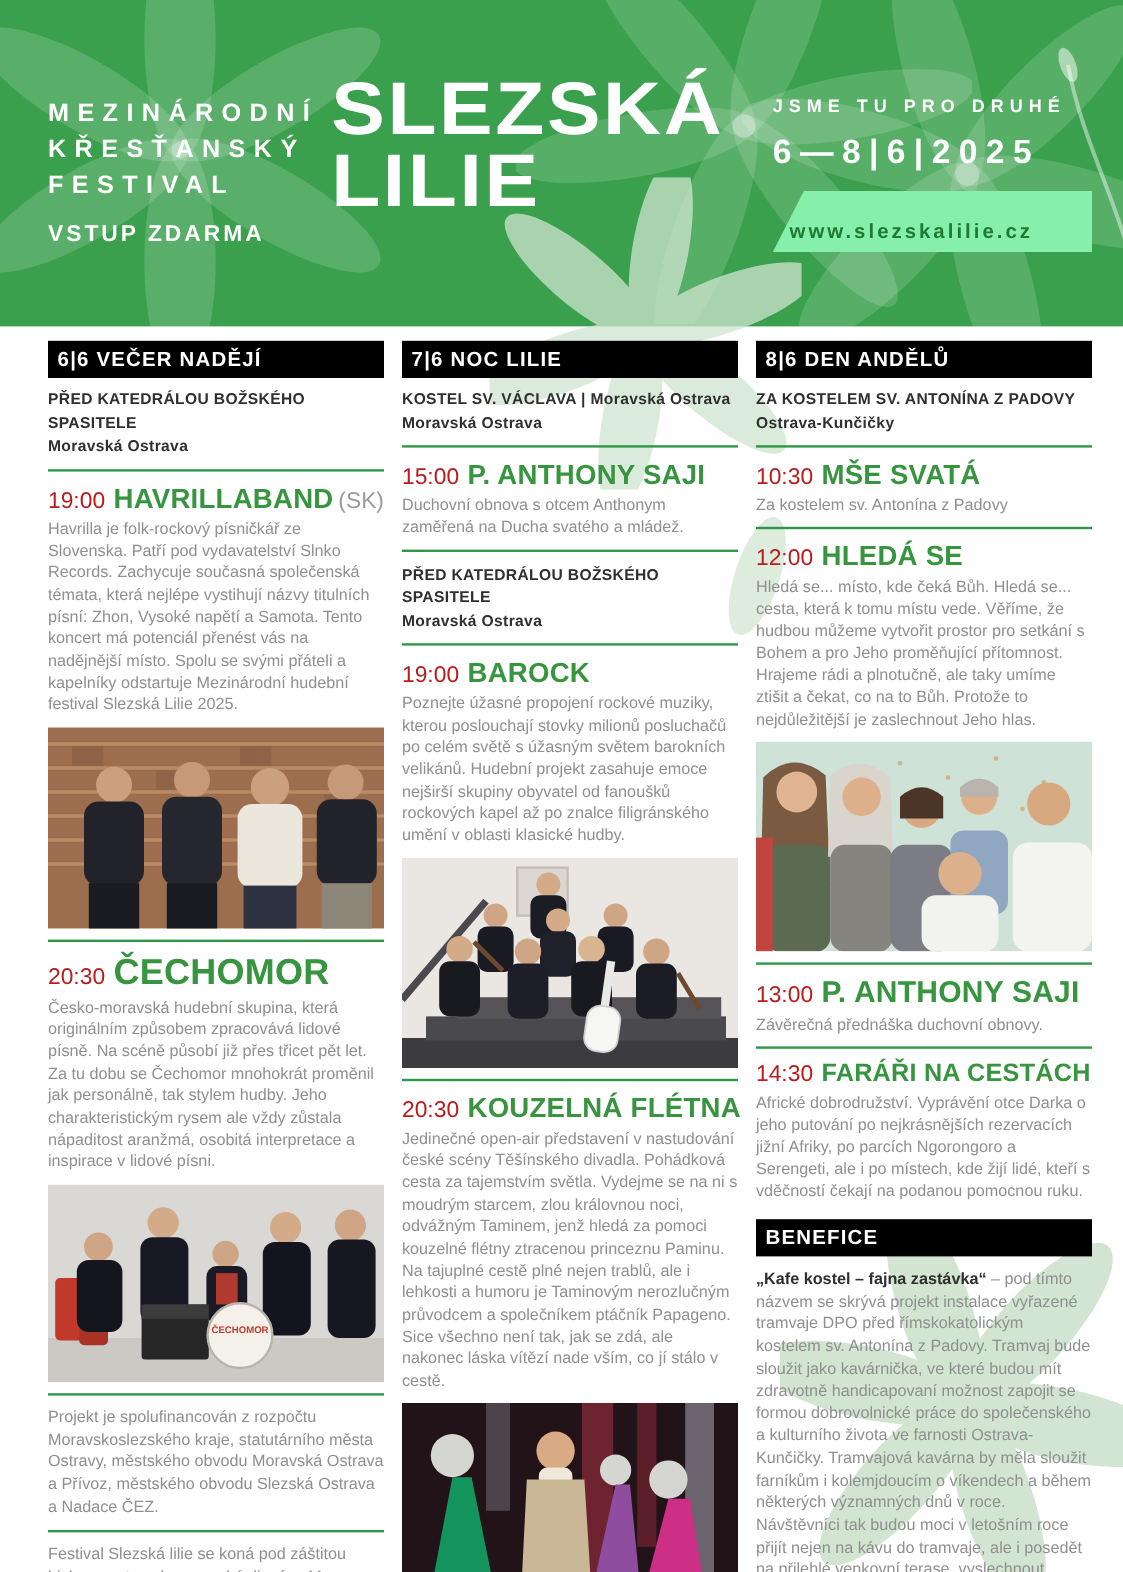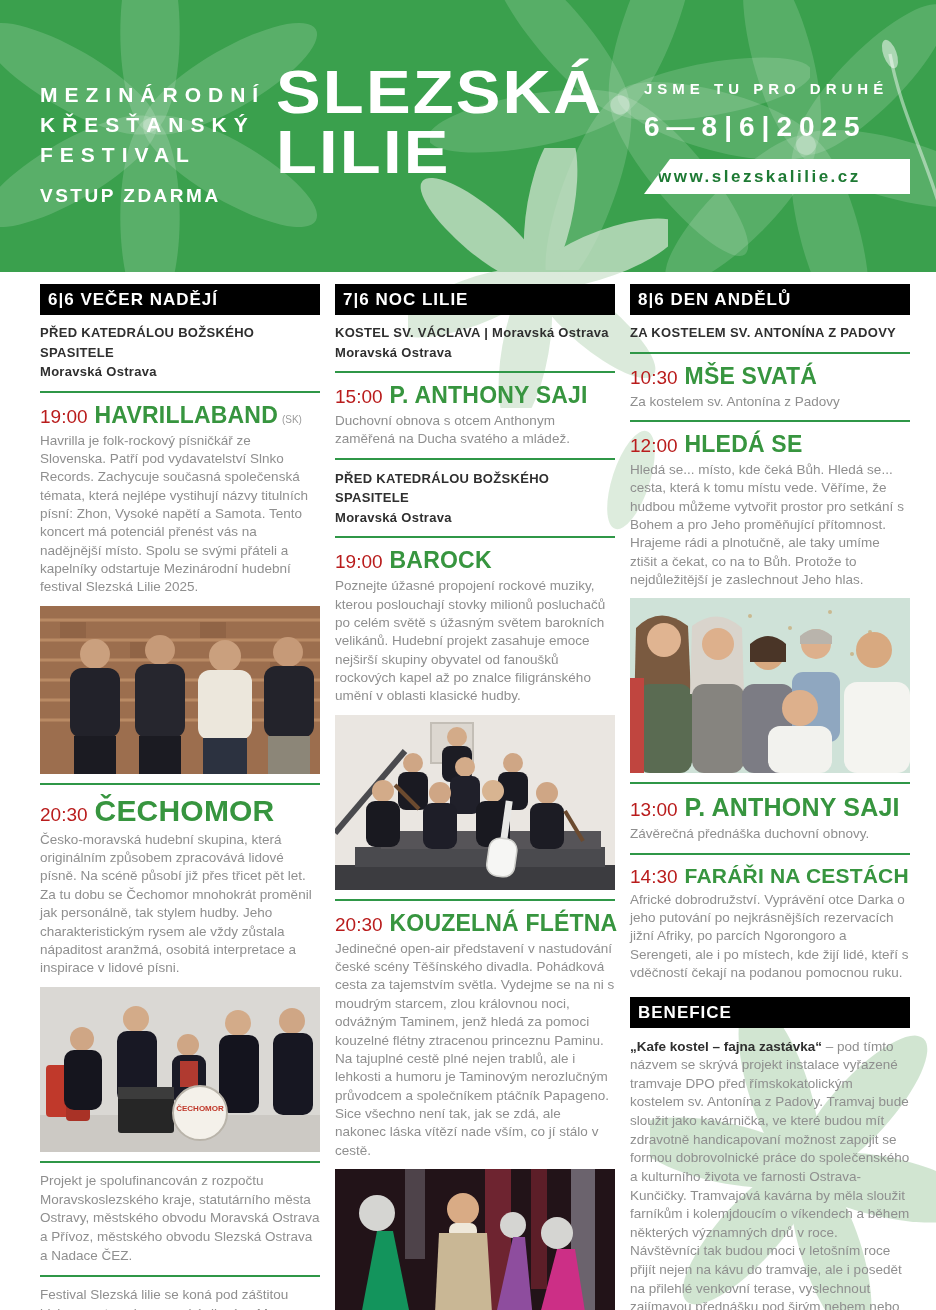--- a/index.html
+++ b/index.html
@@ -17,21 +17,21 @@
   .left-block{position:absolute;left:40px;top:80px;z-index:2;color:#fff;}
   .left-block .fl{font-size:21px;font-weight:600;letter-spacing:7px;line-height:1.42;}
   .admission{margin-top:16px;font-size:19px;font-weight:700;letter-spacing:2.5px;color:#fff;}
   .title-block{position:absolute;left:276px;top:62px;z-index:2;color:#fff;
     font-weight:700;font-size:62px;line-height:0.96;letter-spacing:2px;
     transform:scaleX(1.08);transform-origin:left top;}
   .right-block{position:absolute;top:80px;right:26px;width:266px;z-index:2;}
   .motto{color:#fff;font-weight:700;font-size:15px;letter-spacing:5px;}
   .dates{color:#fff;font-weight:700;font-size:28px;letter-spacing:7px;margin-top:14px;white-space:nowrap;}
   .url-box{
-    margin-top:16px;background:#ffffff;padding:8px 0 7px 14px;
+    margin-top:16px;background:#86efac;padding:24px 0 7px 14px;
     clip-path:polygon(26px 0,100% 0,100% 100%,0 100%);
   }
   .url-box span{color:#1e7a34;font-weight:700;font-size:17px;letter-spacing:2.5px;}
   
   .pale{position:absolute;z-index:0;pointer-events:none;}
   
   .columns{
     position:relative;z-index:1;
     display:grid;grid-template-columns:280px 280px 280px;column-gap:15px;
     margin:12px 25px 0 40px;
@@ -41,21 +41,21 @@
     padding:6px 8px 5px 8px;margin-bottom:8px;white-space:nowrap;
   }
   .venue{font-size:13px;font-weight:700;color:#2f2f2f;line-height:1.5;letter-spacing:0.3px;}
   .rule{border:none;border-top:2px solid #2f9747;margin:9px 0;}
   .event-head{white-space:nowrap;margin:2px 0 3px 0;}
   .time{font-size:19px;color:#b91c1c;font-weight:400;margin-right:7px;}
   .etitle{font-size:23px;font-weight:700;color:#37953f;letter-spacing:0.2px;}
   .etitle.xl{font-size:30px;}
   .etitle.lg{font-size:25px;}
   .etitle.sm{font-size:21px;}
-  .suffix{font-size:10px;color:#9b9b9b;font-weight:400;margin-left:4px;}
+  .suffix{font-size:19px;color:#9b9b9b;font-weight:400;margin-left:4px;}
   .desc{font-size:13.5px;color:#8f8f8f;line-height:1.36;margin:2px 0 9px 0;}
   .gray-note{font-size:13.5px;color:#8f8f8f;line-height:1.4;margin:2px 0 9px 0;}
   .benefice-p{font-size:13.5px;color:#8f8f8f;line-height:1.38;margin:10px 0 0 0;}
   .benefice-p b{color:#2f2f2f;font-weight:700;}
   
   .photo{position:relative;width:280px;overflow:hidden;margin:4px 0 9px 0;}
   .photo svg{display:block;width:100%;height:100%;}
   .ph1{height:168px;} .ph2{height:165px;} .ph3{height:175px;}
   .ph4{height:230px;} .ph5{height:175px;}
 </style>
@@ -332,20 +332,21 @@
         <circle cx="222" cy="64" r="16" fill="#d5d5d2"></circle>
         <path d="M222 80 L186 218 L262 218 L240 80 Z" fill="#cc2f86"></path>
       </svg>
     </div>
   </section>
 
   <section>
     <div class="daybar">8|6 DEN ANDĚLŮ</div>
     <div class="venue">
       <div>ZA KOSTELEM SV. ANTONÍNA Z PADOVY</div>
+      <div>Ostrava-Kunčičky</div>
     </div>
     <hr class="rule">
 
     <div class="event-head">
       <span class="time">10:30</span><span class="etitle">MŠE SVATÁ</span>
     </div>
     <p class="desc">Za kostelem sv. Antonína z Padovy</p>
     <hr class="rule">
 
     <div class="event-head">

